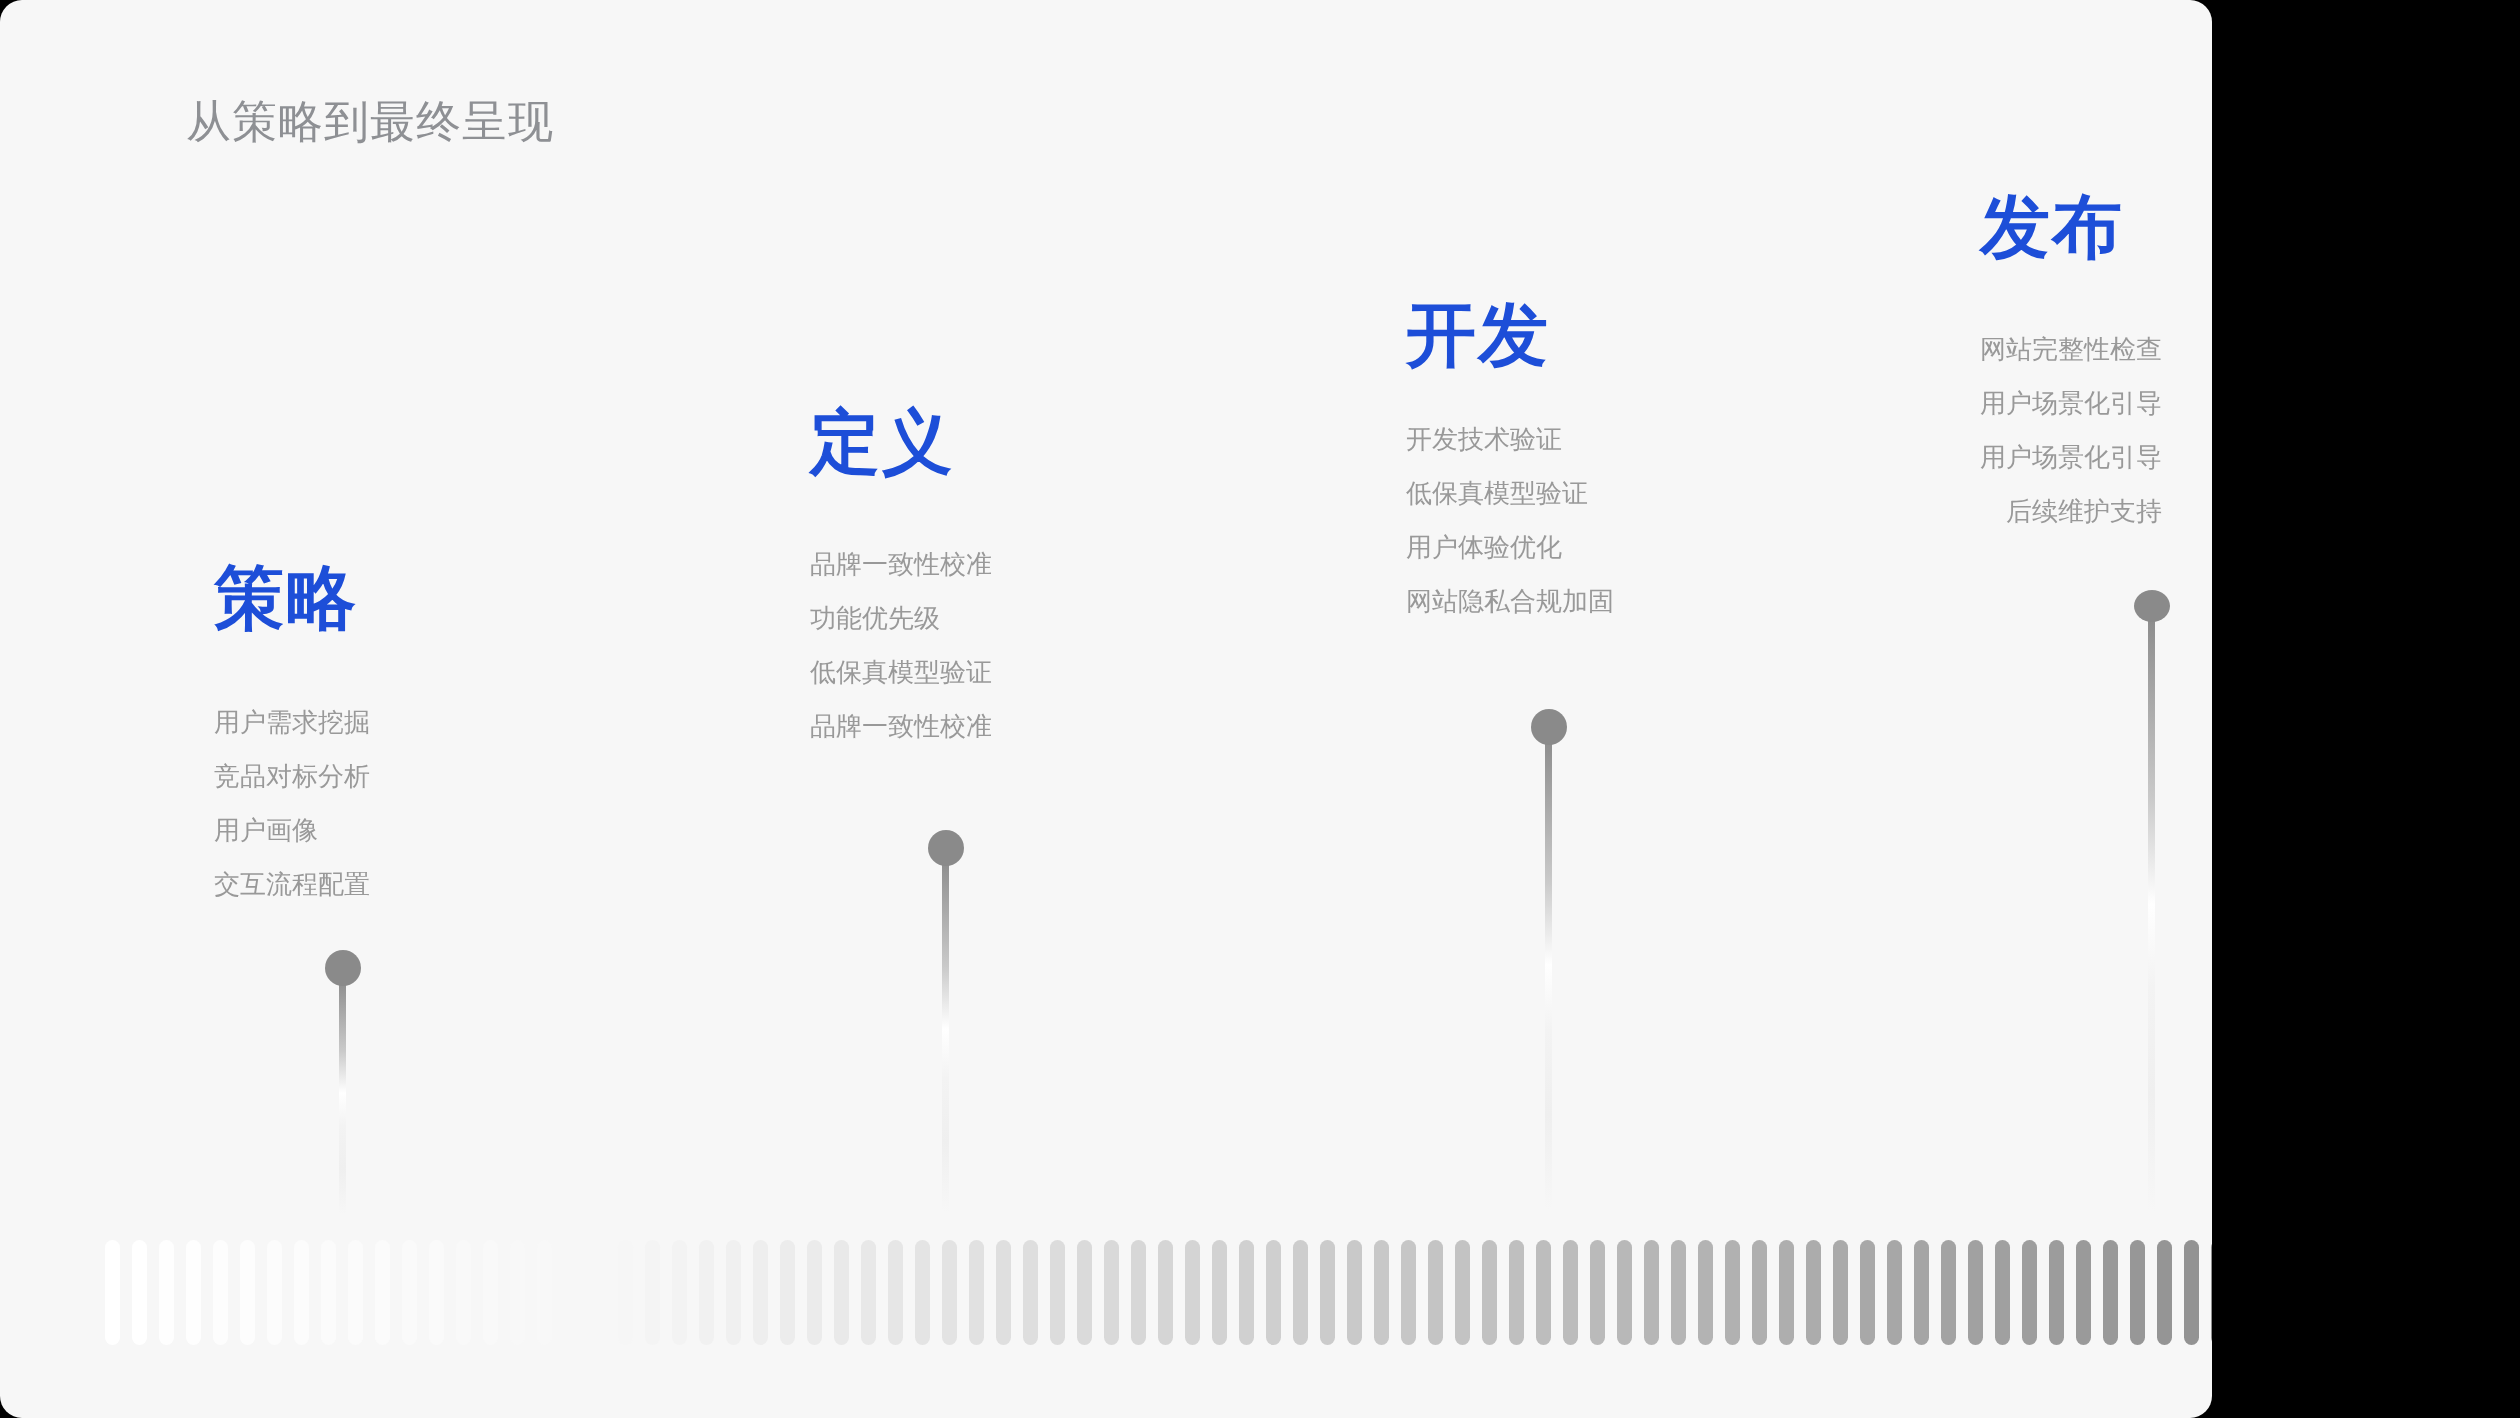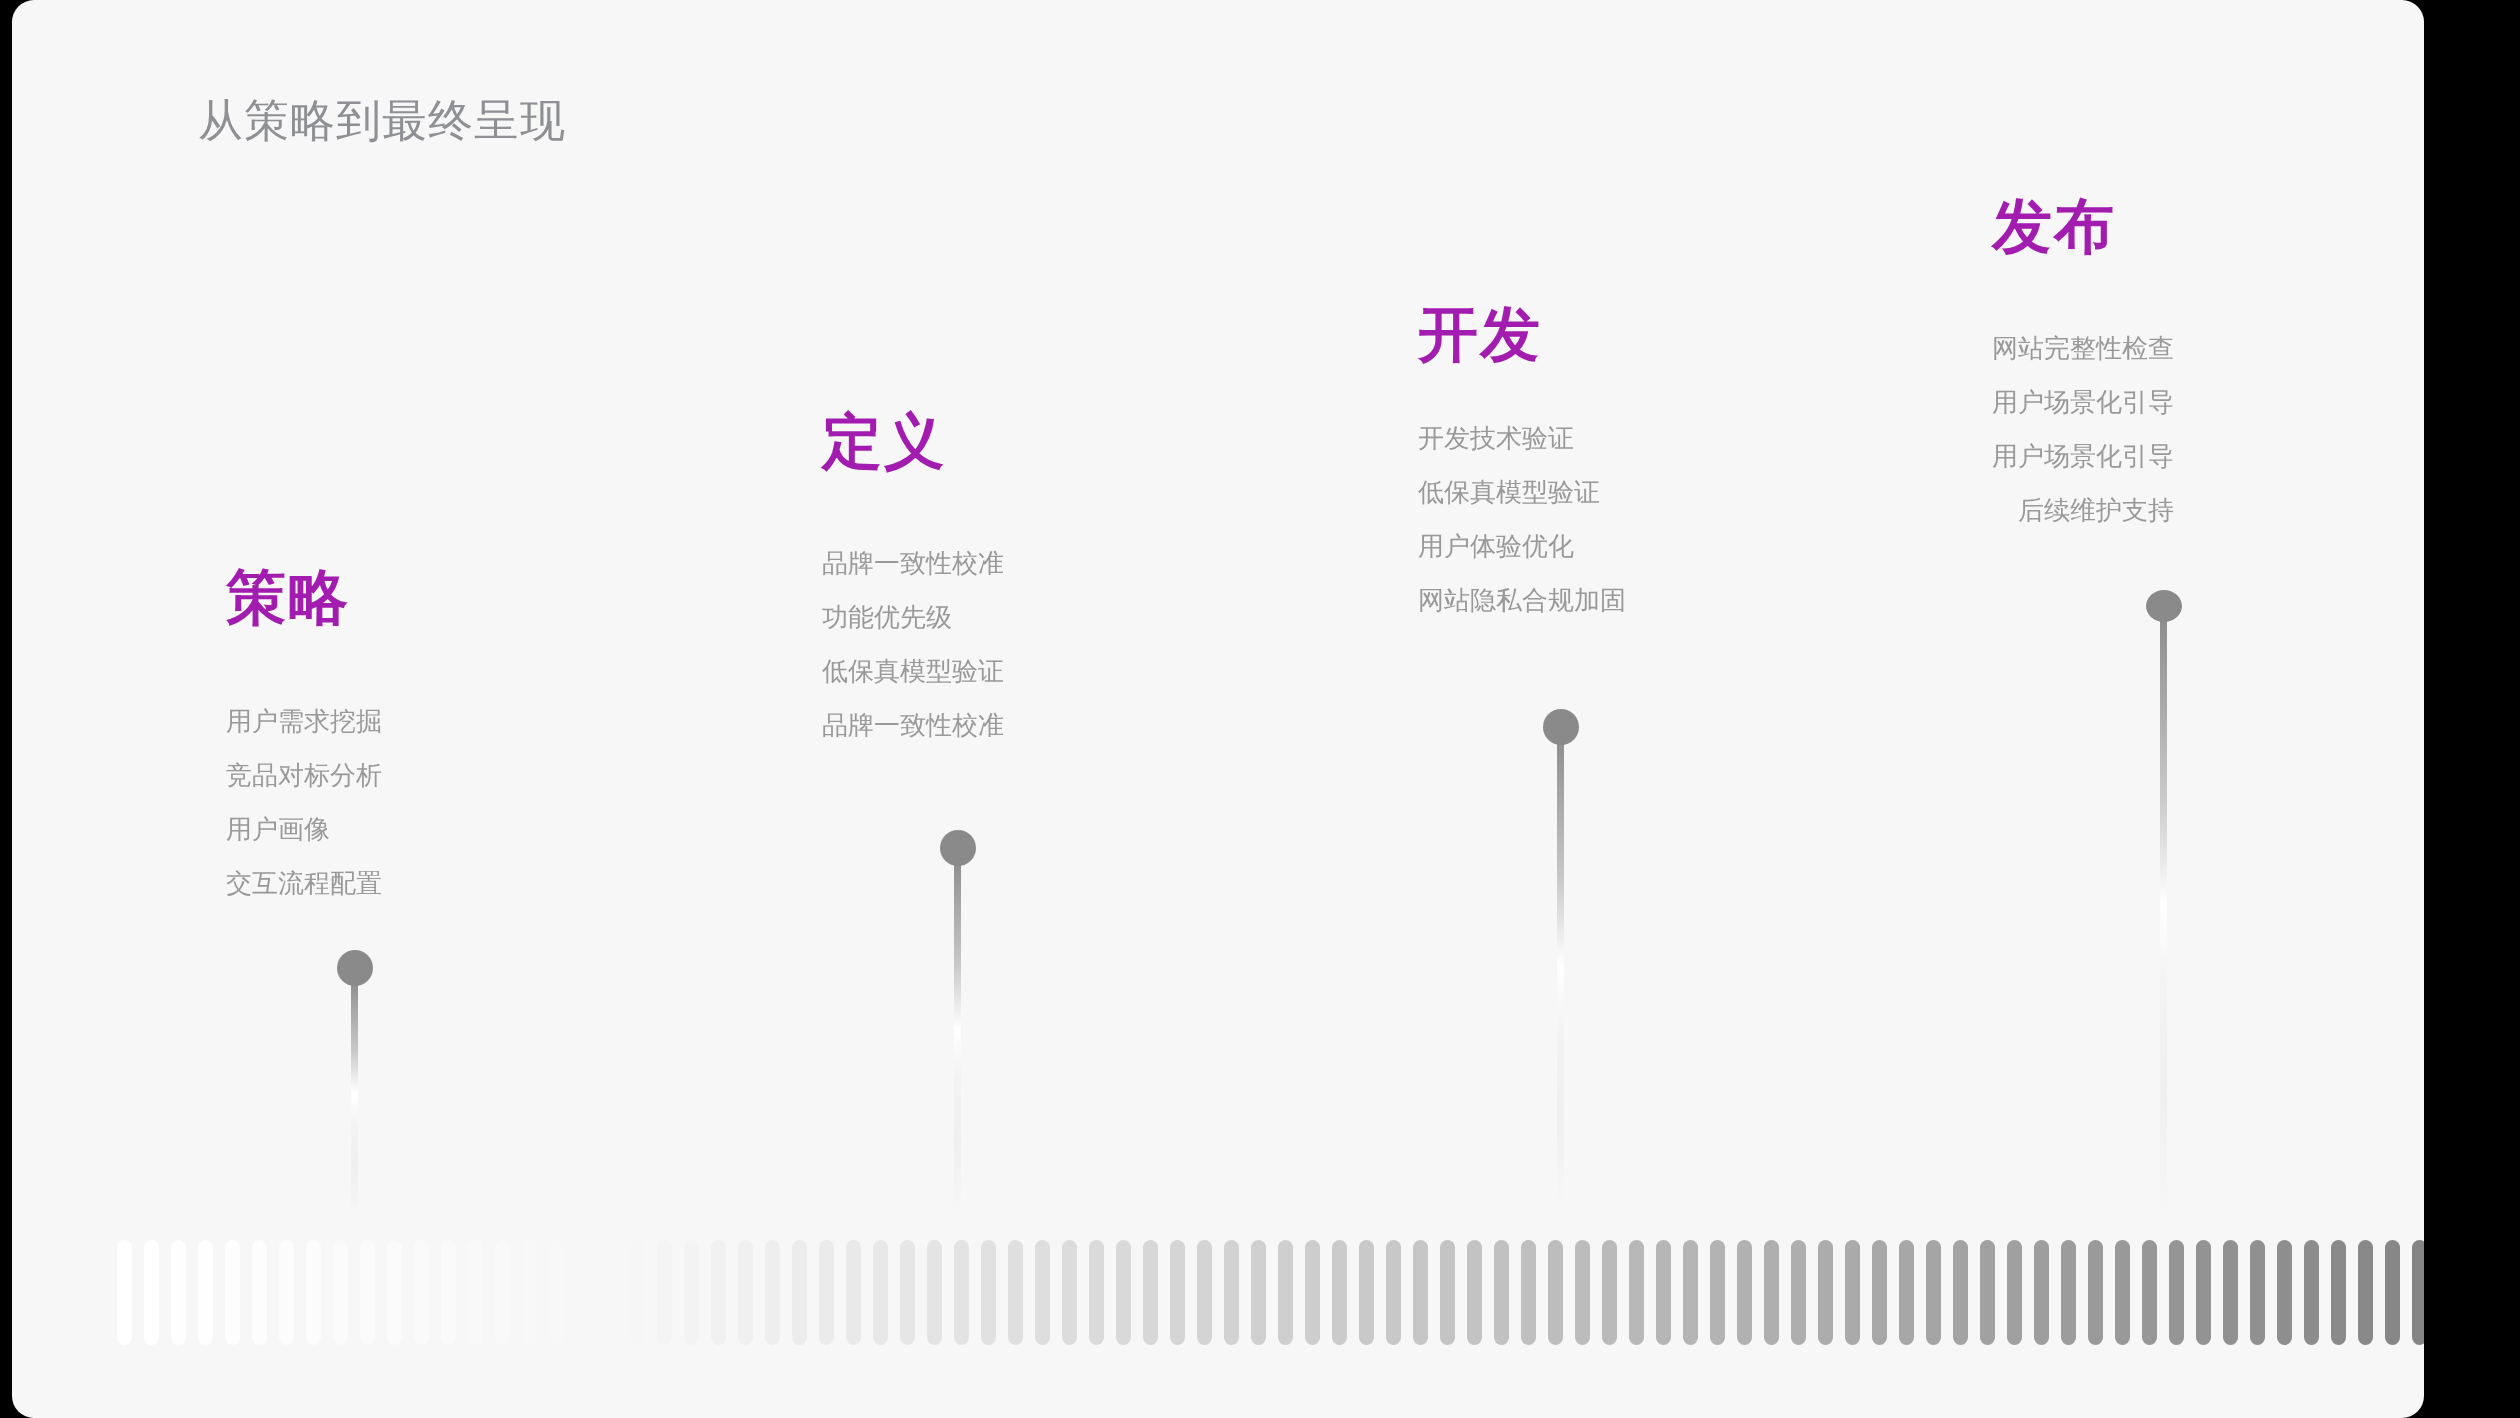--- a/index.html
+++ b/index.html
@@ -1,32 +1,31 @@
 <!DOCTYPE html>
 <html><head>
 <meta charset="utf-8">
 <style>
   html, body { margin: 0; padding: 0; background: #000; }
   body { width: 2520px; height: 1418px; overflow: hidden; }
   .page {
-    position: relative; width: 2412px; height: 1418px;
+    position: relative; width: 2212px; height: 1418px;
     background: #f7f7f7; border-radius: 22px; overflow: hidden;
-    font-family: Liberation Serif, serif;
-    margin-left: 12px;
+    font-family: Liberation Sans, sans-serif;
   }
   .subtitle {
     position: absolute; left: 186px; top: 84px;
     color: #8e9094; font-size: 45px; line-height: 75px; font-weight: 500;
     letter-spacing: 1px;
   }
   .subtitle div { white-space: nowrap; }
   .stage { position: absolute; }
   .stage-title {
     position: absolute; left: 0; top: 0;
-    font-size: 60px; font-weight: bold; color: #a21caf; line-height: 110px;
+    font-size: 70px; font-weight: bold; color: #1d4ed8; line-height: 110px;
     white-space: nowrap; letter-spacing: 2px;
   }
   .stage-list {
     position: absolute; left: 0; top: 146px; list-style: none; margin: 0; padding: 0;
   }
   .stage-list li {
     font-size: 26px; line-height: 54px; color: #999999; white-space: nowrap;
   }
   .pin { position: absolute; width: 36px; }
   .pin-dot {

